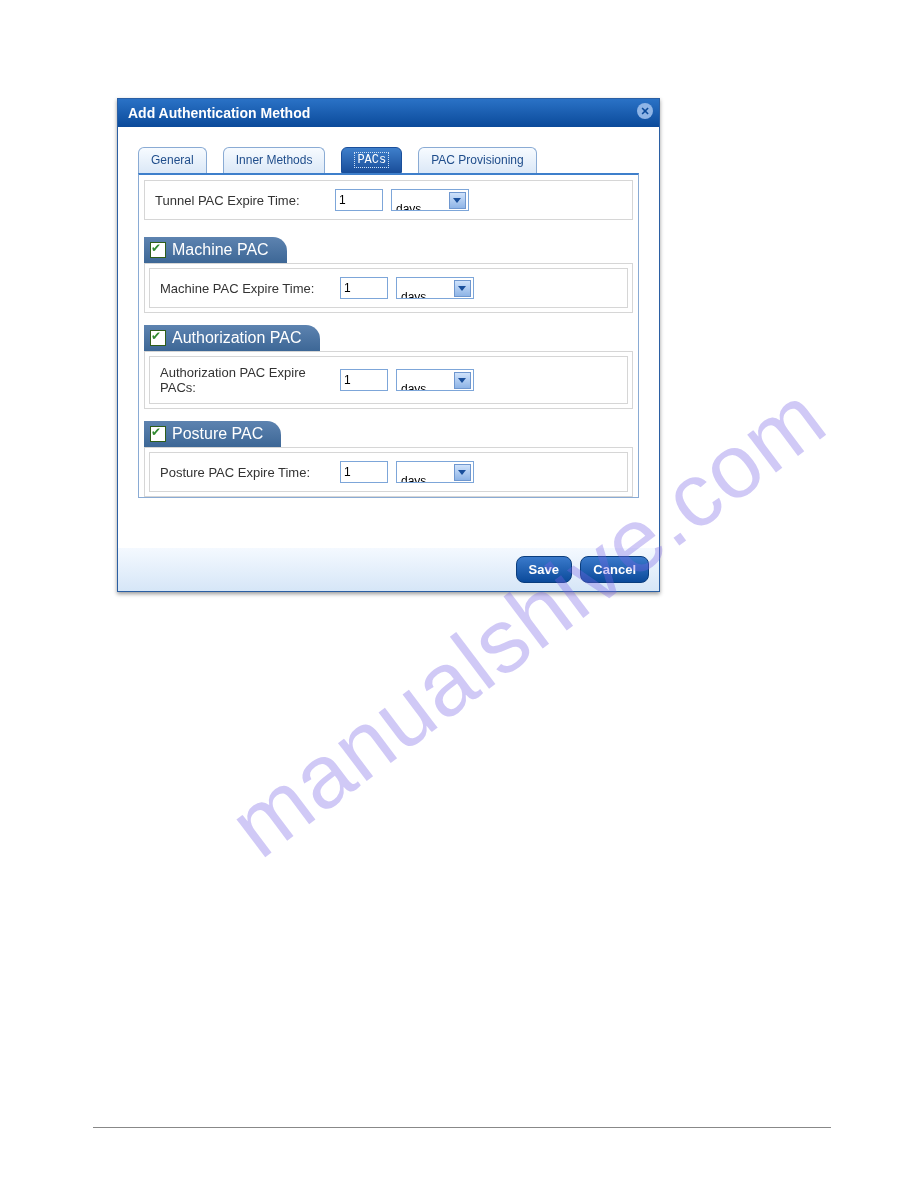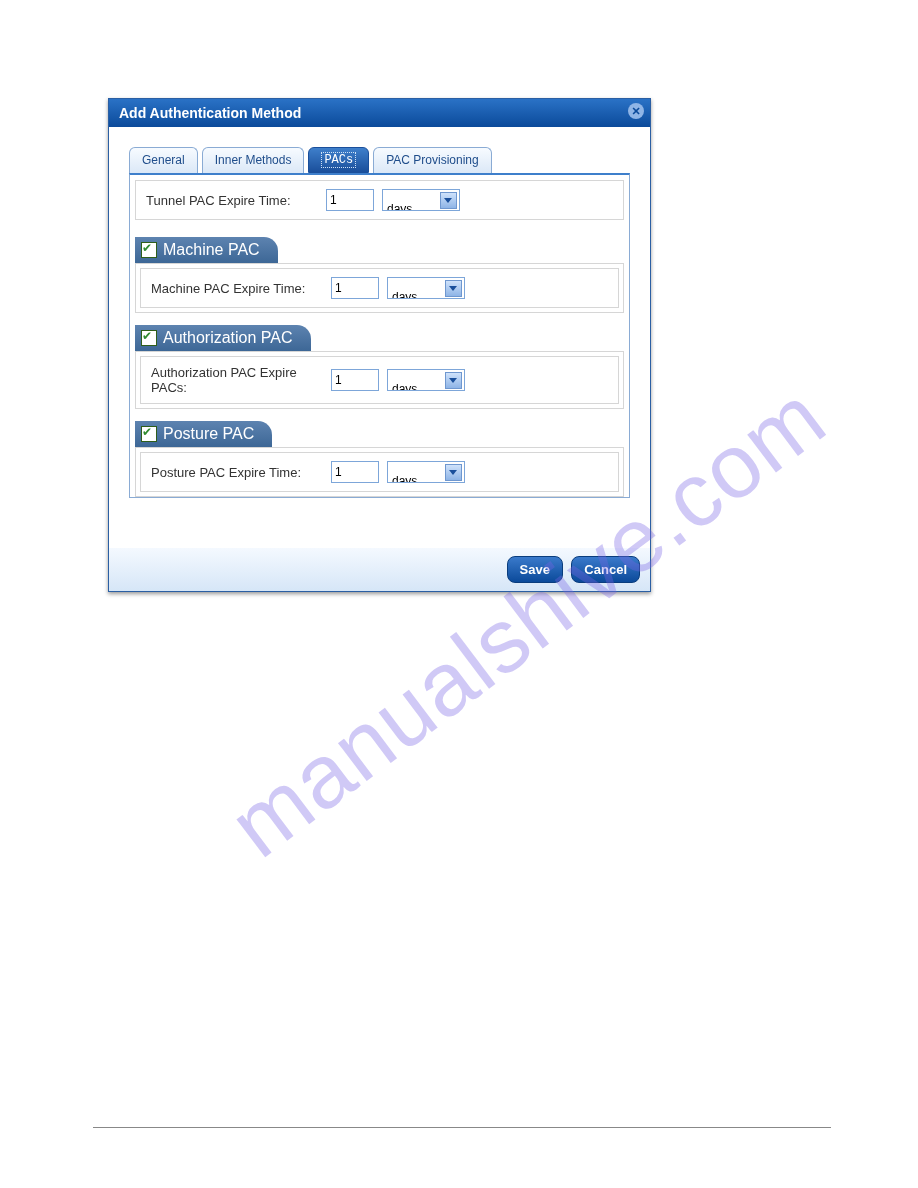--- a/index.html
+++ b/index.html
@@ -1,20 +1,20 @@
 <!DOCTYPE html>
 <html><head>
   <meta charset="utf-8">
   <style>
     body { margin:0; padding:0; font-family:Arial,Helvetica,sans-serif; background:#fff; width:918px; height:1188px; position:relative; }
-    .dialog { position:absolute; left:108px; top:98px; width:541px; border:1px solid #2b5fa3; box-shadow:0 2px 4px rgba(0,0,0,.4); }
+    .dialog { position:absolute; left:117px; top:98px; width:541px; border:1px solid #2b5fa3; box-shadow:0 2px 4px rgba(0,0,0,.4); }
     .titlebar { background:linear-gradient(to bottom,#2a72c6,#0b4a9a); color:#fff; font-weight:bold; font-size:14px; padding:6px 10px; position:relative; }
     .close-x { position:absolute; right:6px; top:4px; width:16px; height:16px; background:#8fb5e6; border-radius:8px; color:#0b4a9a; font-size:11px; line-height:16px; text-align:center; cursor:pointer; }
     .body-area { background:#fff; padding:20px 20px 50px 20px; }
-    .tabrow { display:flex; gap:0; margin-bottom:0; }
+    .tabrow { display:flex; gap:12px; margin-bottom:0; }
     .tab { display:inline-block; padding:5px 12px; font-size:12px; color:#1f4d8b; border:1px solid #8aabd4; border-bottom:none; background:linear-gradient(to bottom,#f7fbff,#dbe8f7); border-radius:6px 6px 0 0; margin-right:4px; cursor:pointer; }
     .tab.active { background:linear-gradient(to bottom,#3e7fcb,#1a4f9b); color:#fff; border:1px solid #1a4f9b;font-family:Liberation Mono, monospace; }
     .tab.active span { border:1px dotted #cfe1f5; padding:0 2px; }
     .panel { border:1px solid #8aabd4; border-top:2px solid #3e7fcb; background:#fff; }
     .row { display:flex; align-items:center; padding:8px 10px; border:1px solid #d6d6d6; margin:5px; font-size:13px; color:#333; }
     .row .lbl { flex:0 0 180px; }
     .row input[type=text] { width:40px; height:20px; border:1px solid #7da6d9; font-size:12px; padding:0 3px; margin-right:8px; }
     .row .sel { position:relative; display:inline-flex; align-items:center; }
     .row select { width:78px; height:22px; border:1px solid #7da6d9; font-size:12px; appearance:none; -webkit-appearance:none; padding:12px 18px 0 4px; background:#fff; }
     .row .sel::after { content:''; position:absolute; right:3px; top:3px; width:15px; height:15px; background:linear-gradient(to bottom,#cfe2fb,#8eb4e6); border:1px solid #6f97cf; pointer-events:none; }

